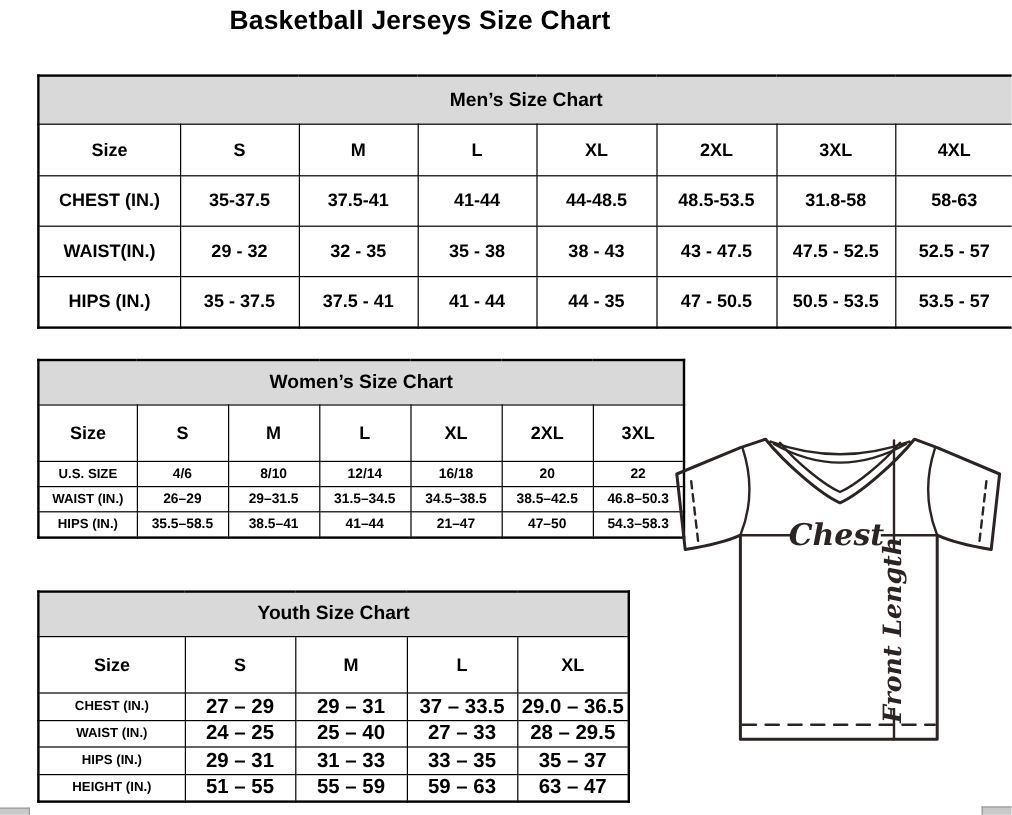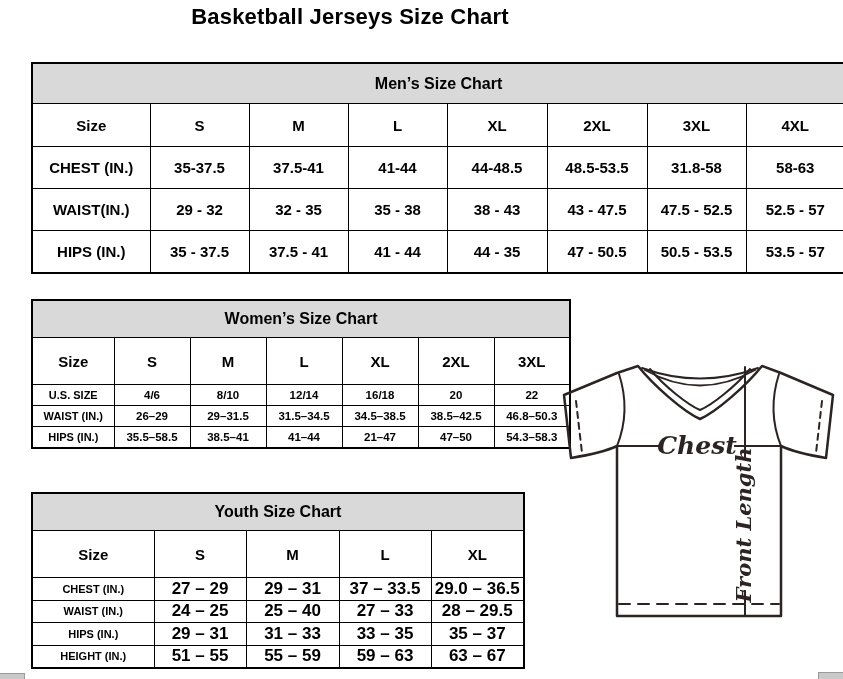--- a/index.html
+++ b/index.html
@@ -213,21 +213,21 @@
       <td>29 – 31</td>
       <td>31 – 33</td>
       <td>33 – 35</td>
       <td>35 – 37</td>
     </tr>
     <tr>
       <td class="rowlabel">HEIGHT (IN.)</td>
       <td>51 – 55</td>
       <td>55 – 59</td>
       <td>59 – 63</td>
-      <td>63 – 67</td>
+      <td>63 – 47</td>
     </tr>
   </tbody>
 </table>
 
 <div class="jersey-wrap">
   <svg width="292" height="274" viewBox="0 0 292 274" xmlns="http://www.w3.org/2000/svg">
     <g fill="none" stroke="#2b2422" stroke-width="2.5" stroke-linejoin="round" stroke-linecap="round">
 
       <path d="M 11 39 L 64 17 L 85 10
            C 101 30 131 56 147 63

